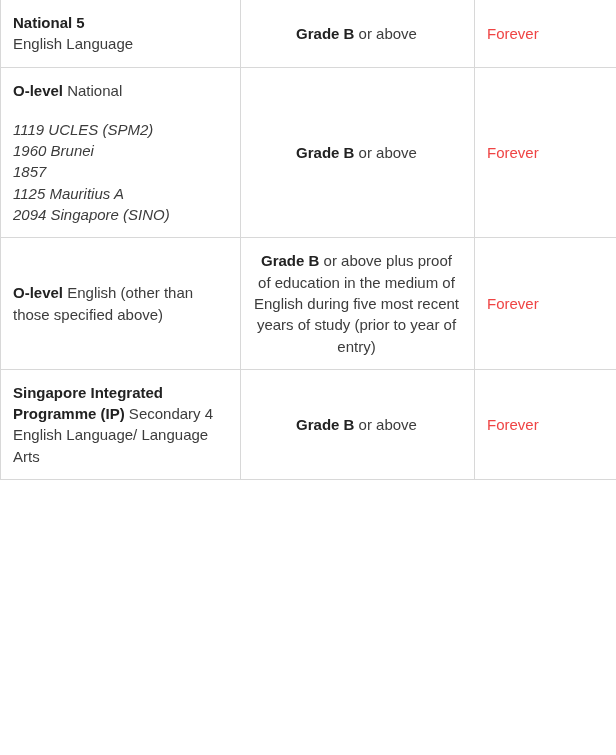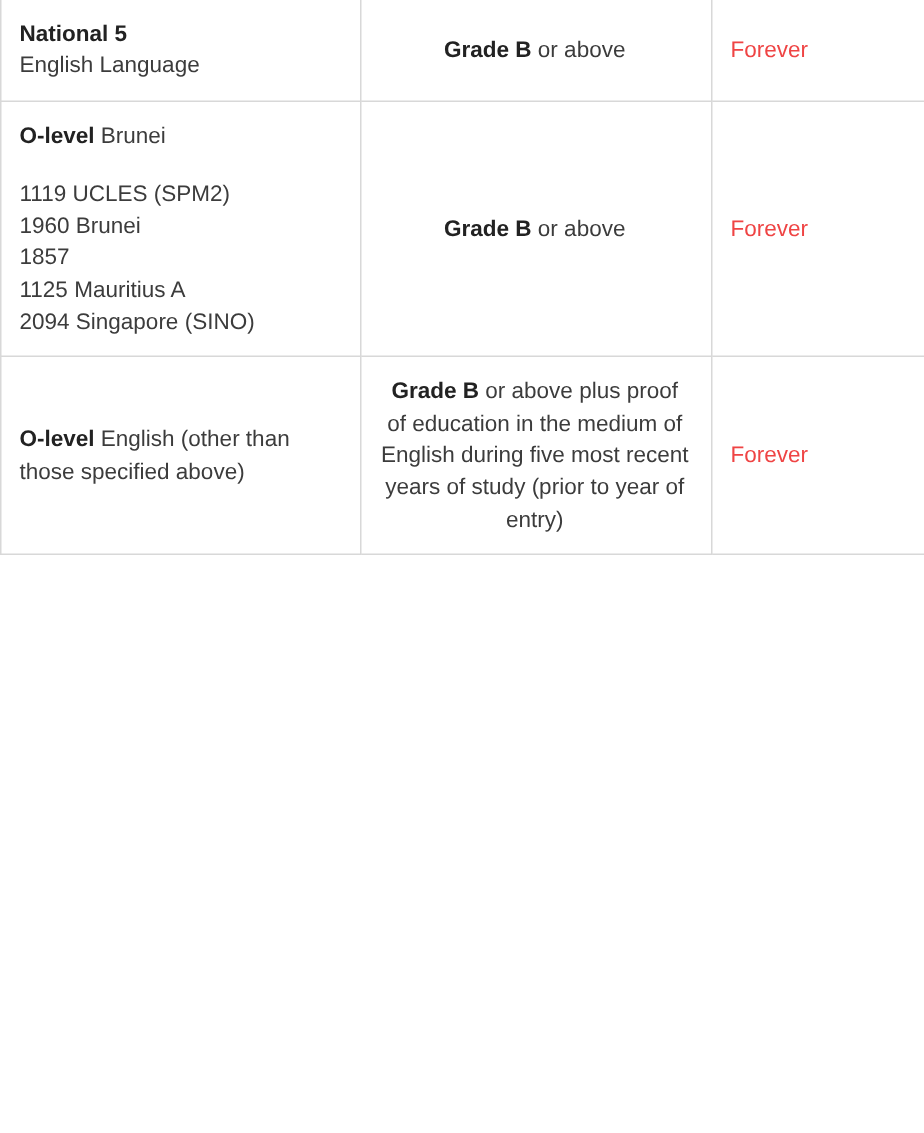--- a/index.html
+++ b/index.html
@@ -51,20 +51,21 @@
   }
   strong {
     font-weight: bold;
     color: #222222;
   }
   .codes {
     margin-top: 18px;
   }
   .codes div {
     line-height: 1.42;
+    font-style: italic;
   }
 </style>
 </head>
 <body>
 
 <table class="qual-table">
   <colgroup>
     <col class="c1">
       <col class="c2">
       <col class="c3">
@@ -80,21 +81,21 @@
       </td>
       <td class="grade">
         <strong>Grade B</strong><span> or above</span>
       </td>
       <td class="valid">Forever</td>
     </tr>
 
     <tr>
       <td class="first qual">
         <div>
-          <strong>O-level</strong><span> Brunei</span>
+          <strong>O-level</strong><span> National</span>
         </div>
         <div class="codes">
           <div>1119 UCLES (SPM2)</div>
           <div>1960 Brunei</div>
           <div>1857</div>
           <div>1125 Mauritius A</div>
           <div>2094 Singapore (SINO)</div>
         </div>
       </td>
       <td class="grade">
@@ -106,16 +107,25 @@
     <tr>
       <td class="first qual">
         <strong>O-level</strong><span> English (other than those specified above)</span>
       </td>
       <td class="grade">
         <strong>Grade B</strong><span> or above plus proof of education in the medium of English during five most recent years of study (prior to year of entry)</span>
       </td>
       <td class="valid">Forever</td>
     </tr>
 
+    <tr>
+      <td class="first qual">
+        <strong>Singapore Integrated Programme (IP)</strong><span> Secondary 4 English Language/ Language Arts</span>
+      </td>
+      <td class="grade">
+        <strong>Grade B</strong><span> or above</span>
+      </td>
+      <td class="valid">Forever</td>
+    </tr>
 
 
   </tbody>
 </table>
 
 </body></html>

